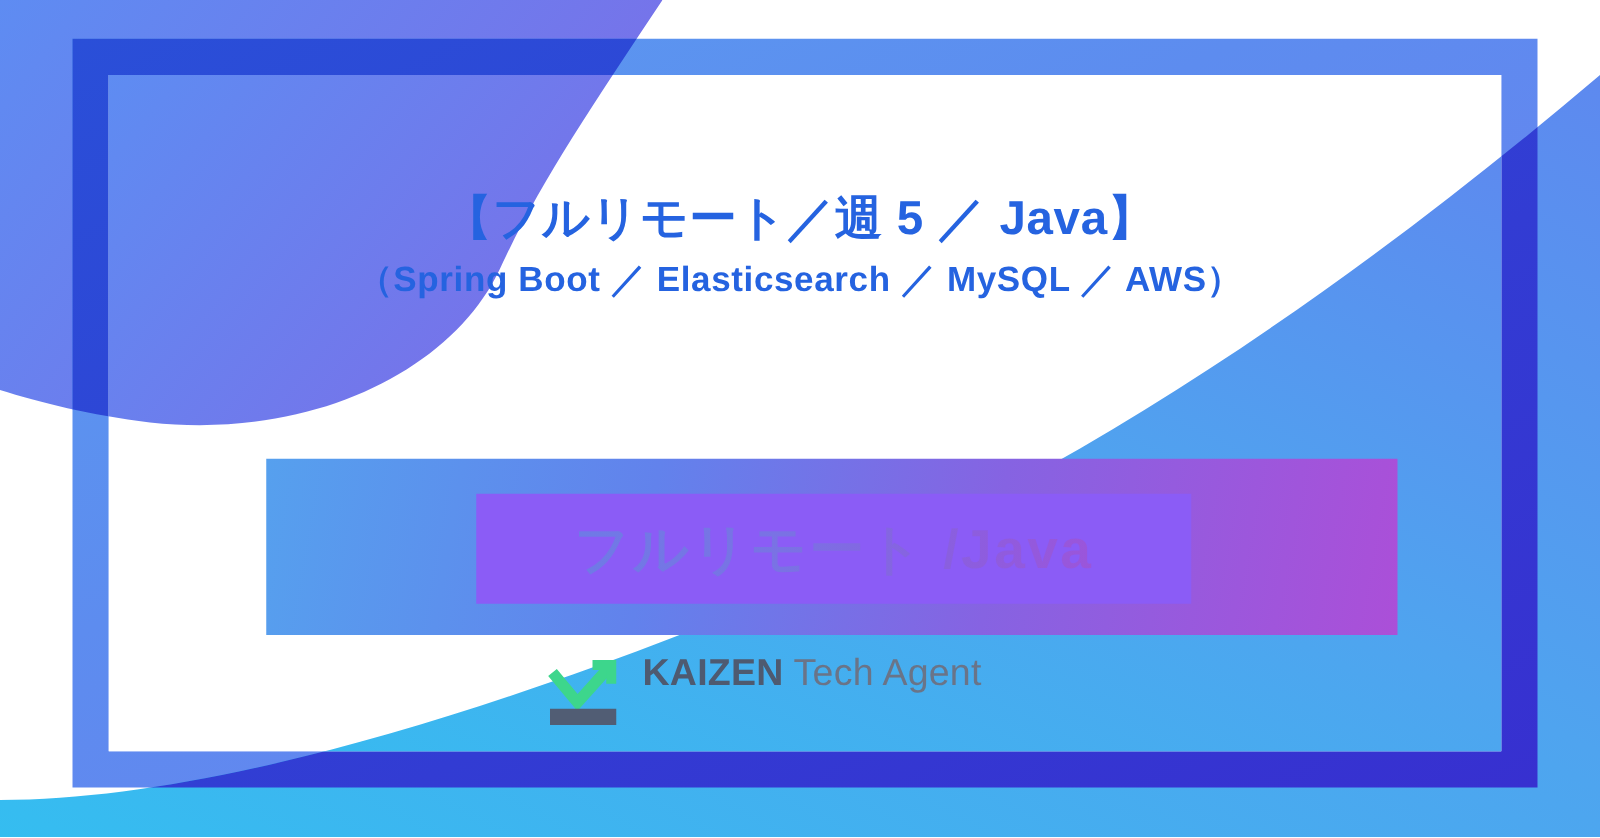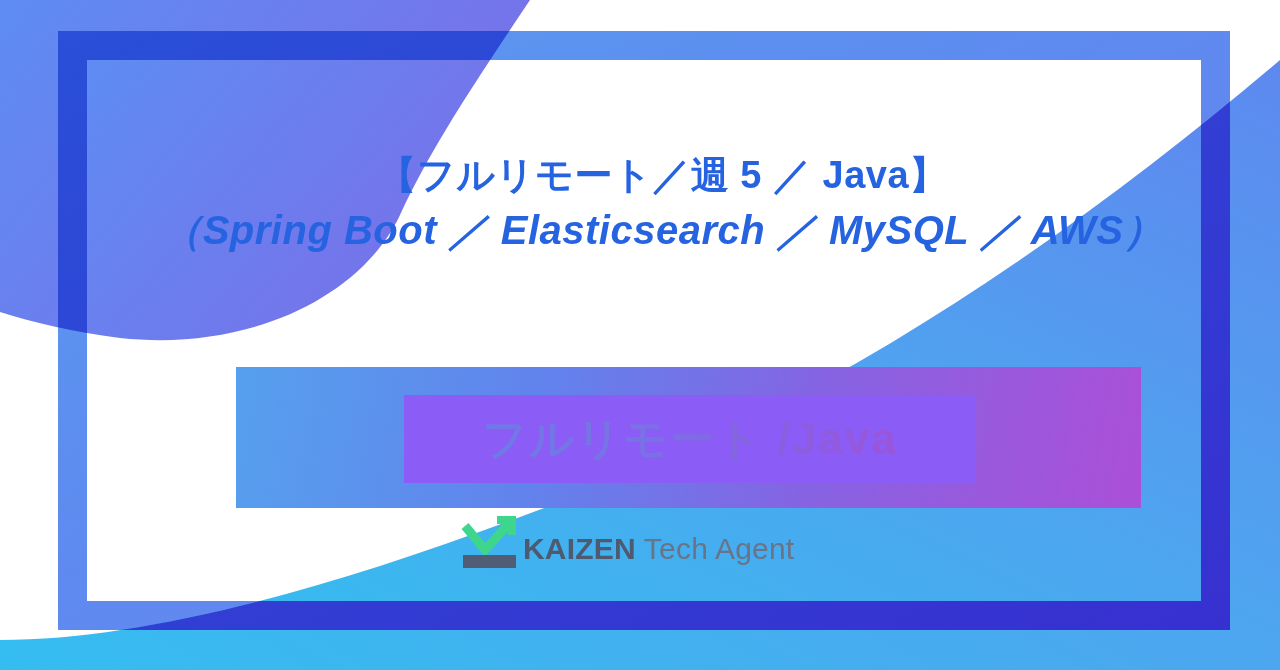--- a/index.html
+++ b/index.html
@@ -25,40 +25,39 @@
     inset: 0;
     width: 1280px;
     height: 670px;
   }
 
   
   #content {
     position: absolute;
     inset: 0;
     z-index: 5;
-    margin-left: 23px;
   }
 
   .title-block {
     position: absolute;
     left: 0;
     top: 156px;
     width: 1280px;
     text-align: center;
     color: #2563e0;
     font-weight: bold;
     line-height: 1.0;
   }
   .title-line {
     display: block;
     white-space: nowrap;
   }
   .title-line-1 { font-size: 38px; letter-spacing: 0.5px; margin-bottom: 16px; }
   .title-line-2 { font-size: 38px; letter-spacing: 0.5px; margin-bottom: 16px; }
-  .title-line-3 { font-size: 40px; letter-spacing: 0.5px; font-style: italic; }
+  .title-line-3 { font-size: 28px; letter-spacing: 0.5px; }
 
   
   .badge-bar {
     position: absolute;
     left: 213px;
     top: 367px;
     width: 905px;
     height: 141px;
     background: linear-gradient(100deg, #56a0ee 0%, #6282ec 34%, #8663e2 64%, #ab4fd8 100%);
   }
@@ -82,23 +81,24 @@
     -webkit-background-clip: text;
     background-clip: text;
     color: transparent;
     -webkit-text-fill-color: transparent;
   }
 
   
   .logo {
     position: absolute;
     left: 438px;
-    top: 512px;
+    top: 524px;
     display: flex;
-    align-items: flex-end;
+    align-items: flex-start;
+    gap: 14px;
   }
   .logo-mark {
     width: 62px;
     height: 58px;
     display: block;
   }
   .logo-wordmark {
     font-size: 30px;
     line-height: 1;
     white-space: nowrap;

